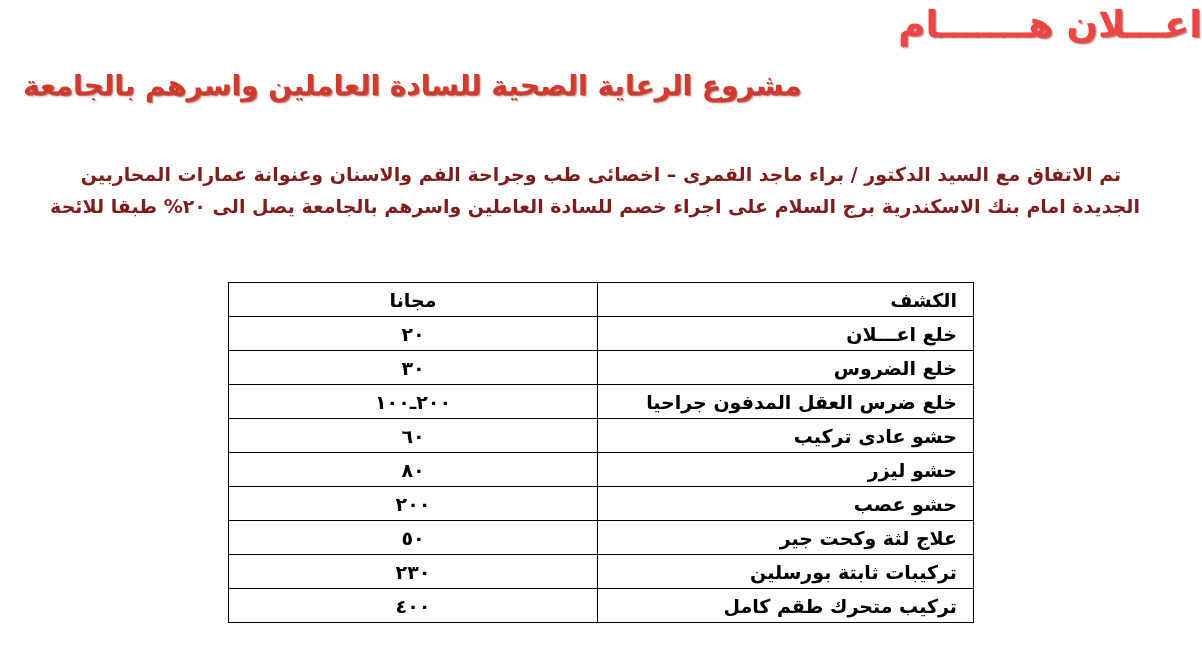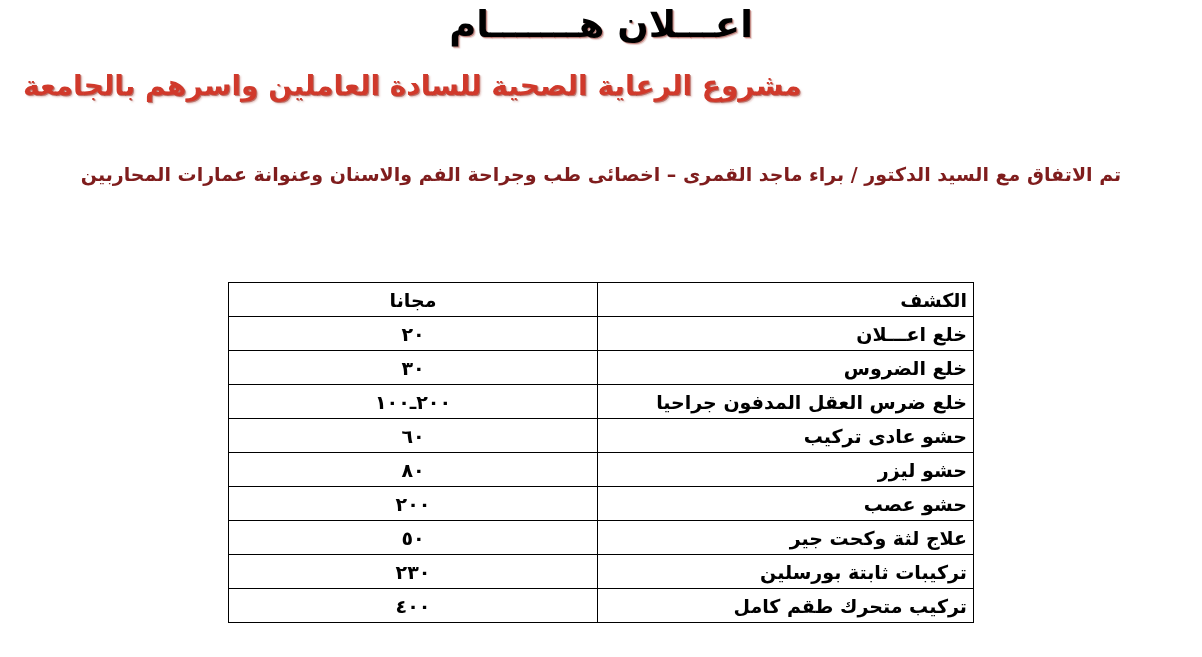--- a/index.html
+++ b/index.html
@@ -22,27 +22,26 @@
     position: relative;
     background: #ffffff;
   }
 
   
   .headline-1 {
     position: absolute;
     top: 2px;
     left: 0;
     width: 1202px;
-    text-align: center;
     direction: rtl;
     font-family: "DejaVu Sans", "Liberation Sans", sans-serif;
     font-size: 37px;
     font-weight: bold;
     line-height: 46px;
-    color: #000000;
+    color: #ef4444;
     letter-spacing: 0px;
     text-shadow: 1px 1px 0 rgba(140,40,30,0.45), 2px 2px 1px rgba(170,80,70,0.30);
     white-space: nowrap;
   }
   .headline-2 {
     position: absolute;
     top: 66px;
     left: 0;
     width: 1202px;
     text-align: left;
@@ -88,21 +87,21 @@
     border-collapse: collapse;
     direction: rtl;
     table-layout: fixed;
   }
   .price-table col.col-service { width: 376px; }
   .price-table col.col-price   { width: 369px; }
 
   .price-table td, .price-table th {
     border: 1px solid #000000;
     height: 34px;
-    padding: 0 6px;
+    padding: 0 16px;
     font-family: "DejaVu Sans", "Liberation Sans", sans-serif;
     font-size: 19px;
     font-weight: bold;
     color: #000000;
     vertical-align: middle;
     line-height: 20px;
     box-sizing: border-box;
   }
   .cell-service {
     text-align: right;
@@ -123,20 +122,21 @@
 <body>
 
 <div class="page">
 
   <div class="headline-1">اعـــلان هـــــــام</div>
 
   <div class="headline-2">مشروع الرعاية الصحية للسادة العاملين واسرهم بالجامعة</div>
 
   <div class="body-paragraph">
     <span class="ln ln-1">تم الاتفاق مع السيد الدكتور / براء ماجد القمرى – اخصائى طب وجراحة الفم والاسنان وعنوانة عمارات المحاربين</span>
+    <span class="ln ln-2">الجديدة امام بنك الاسكندرية برج السلام على اجراء خصم للسادة العاملين واسرهم بالجامعة يصل الى ٢٠% طبقا للائحة</span>
   </div>
 
   <table class="price-table">
     <colgroup>
       <col class="col-service">
       <col class="col-price">
     </colgroup>
     <thead>
       <tr>
         <th class="cell-service">الكشف</th>

